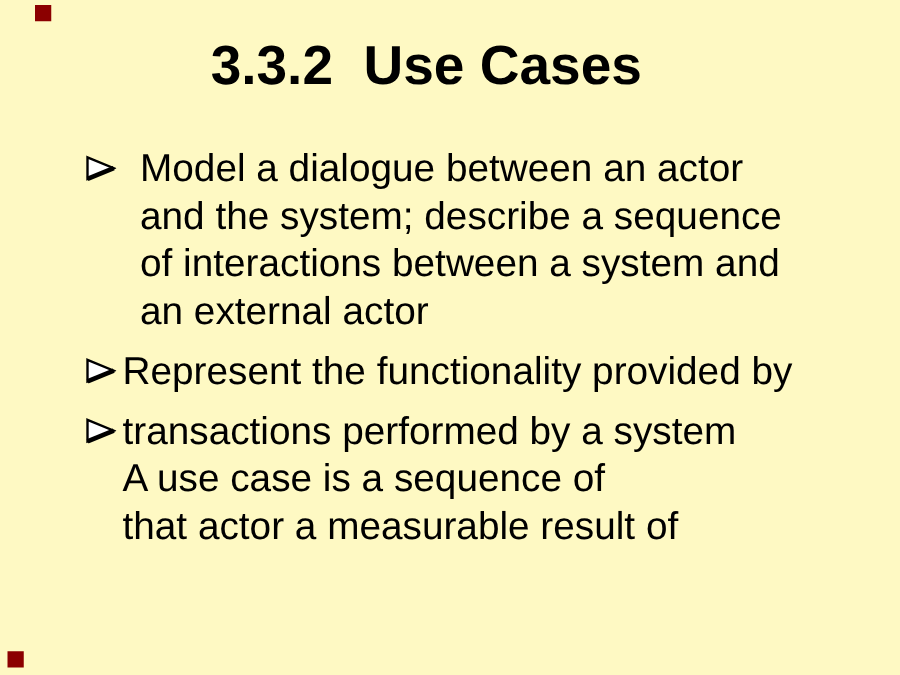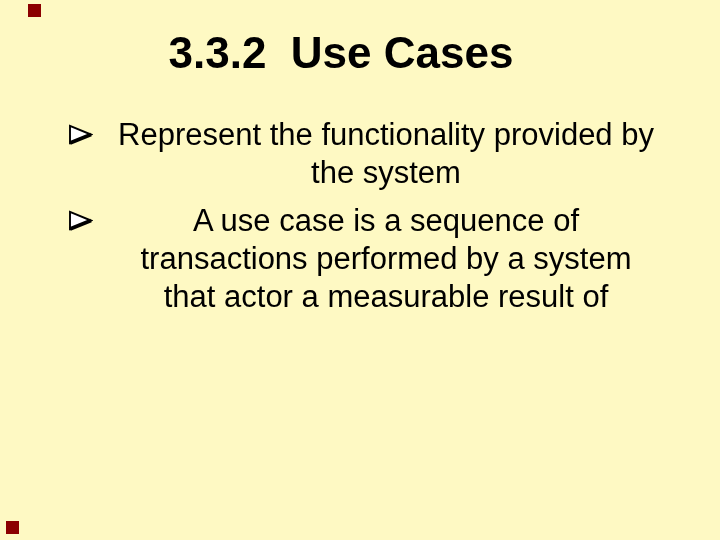--- a/index.html
+++ b/index.html
@@ -44,21 +44,21 @@
     width: 606px;
   }
   .bullet-item {
     position: relative;
     margin: 0 0 10px 0;
     font-size: 31px;
     line-height: 38px;
     font-weight: normal;
   }
   .bullet-item.first { padding-left: 44px; }
-  .bullet-item.rest  { padding-left: 30px; text-align: center; }
+  .bullet-item.rest  { padding-left: 30px; }
   .bullet-glyph {
     position: absolute;
     left: 0;
     top: 8px;
     width: 25px;
     height: 21px;
   }
   .bullet-line {
     white-space: pre;
   }
@@ -68,34 +68,43 @@
 
 <div class="slide" style="background: #fef9c3; color: rgb(0, 0, 0);">
 
   <div class="marker top" style="background: rgb(139, 0, 0);"></div>
   <div class="marker bottom" style="background: rgb(139, 0, 0);"></div>
 
   <h1 class="slide-title">3.3.2  Use Cases</h1>
 
   <div class="bullet-list">
 
+    <div class="bullet-item first">
+      <svg class="bullet-glyph" viewBox="0 0 26 22">
+        <polygon points="2,2 24,11 2,20" fill="#ffffff" stroke="#000000" stroke-width="2" stroke-linejoin="miter"></polygon>
+        <line x1="2" y1="20" x2="24" y2="11" stroke="#000000" stroke-width="4"></line>
+      </svg>
+      <div class="bullet-line">Model a dialogue between an actor</div>
+      <div class="bullet-line">and the system; describe a sequence</div>
+      <div class="bullet-line">of interactions between a system and</div>
+      <div class="bullet-line">an external actor</div>
+    </div>
 
     <div class="bullet-item rest">
       <svg class="bullet-glyph" viewBox="0 0 26 22">
         <polygon points="2,2 24,11 2,20" fill="#ffffff" stroke="#000000" stroke-width="2" stroke-linejoin="miter"></polygon>
         <line x1="2" y1="20" x2="24" y2="11" stroke="#000000" stroke-width="4"></line>
       </svg>
       <div class="bullet-line">Represent the functionality provided by</div>
-      <div class="bullet-line">the system</div>
     </div>
 
     <div class="bullet-item rest">
       <svg class="bullet-glyph" viewBox="0 0 26 22">
         <polygon points="2,2 24,11 2,20" fill="#ffffff" stroke="#000000" stroke-width="2" stroke-linejoin="miter"></polygon>
         <line x1="2" y1="20" x2="24" y2="11" stroke="#000000" stroke-width="4"></line>
       </svg>
+      <div class="bullet-line">transactions performed by a system</div>
       <div class="bullet-line">A use case is a sequence of</div>
-      <div class="bullet-line">transactions performed by a system</div>
       <div class="bullet-line">that actor a measurable result of</div>
     </div>
 
   </div>
 </div>
 
 </body></html>

